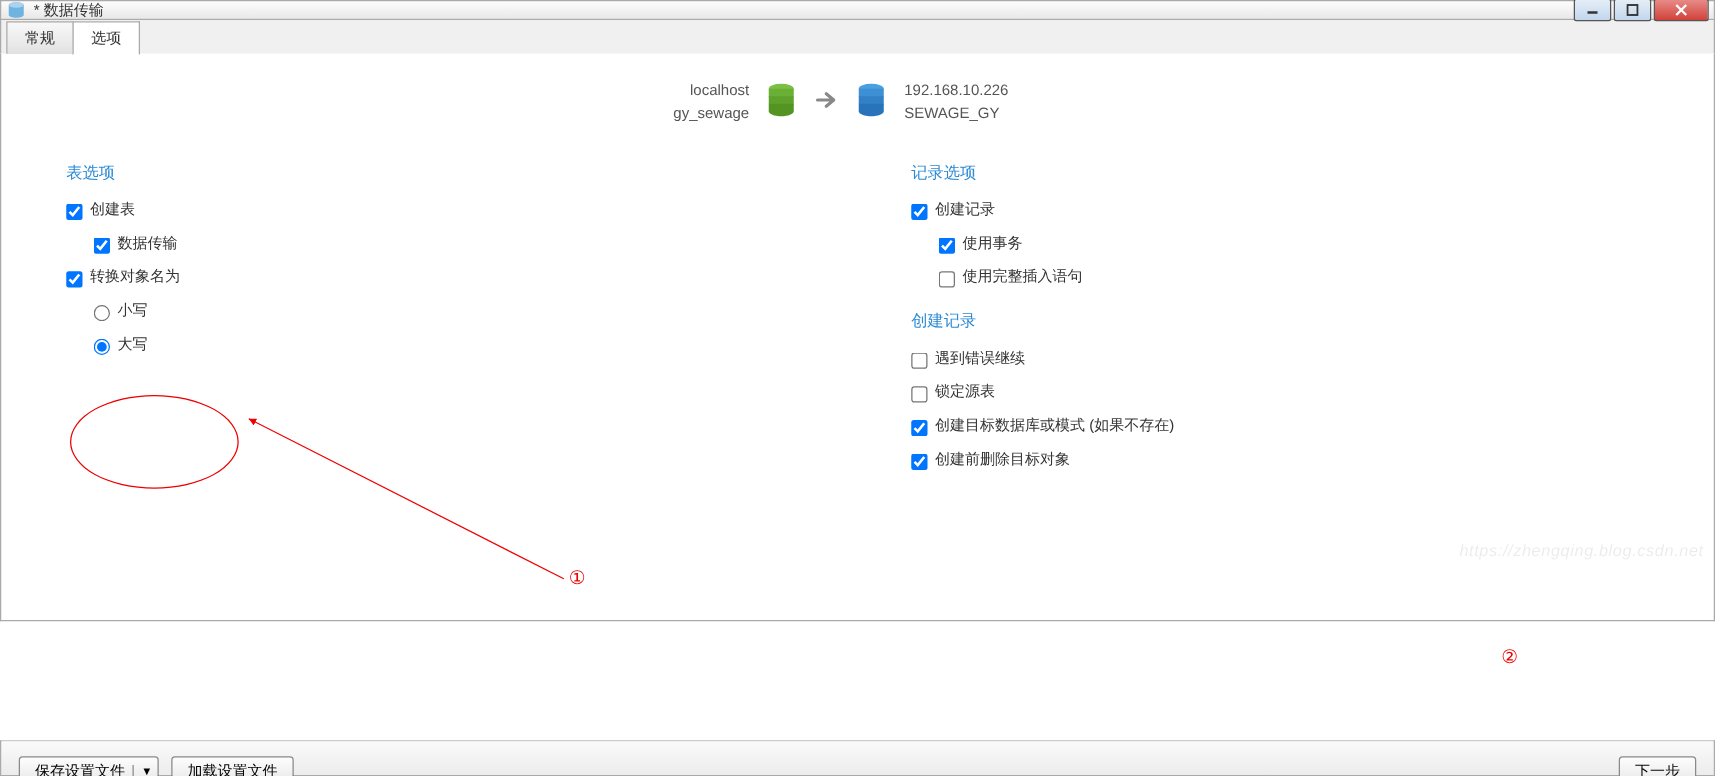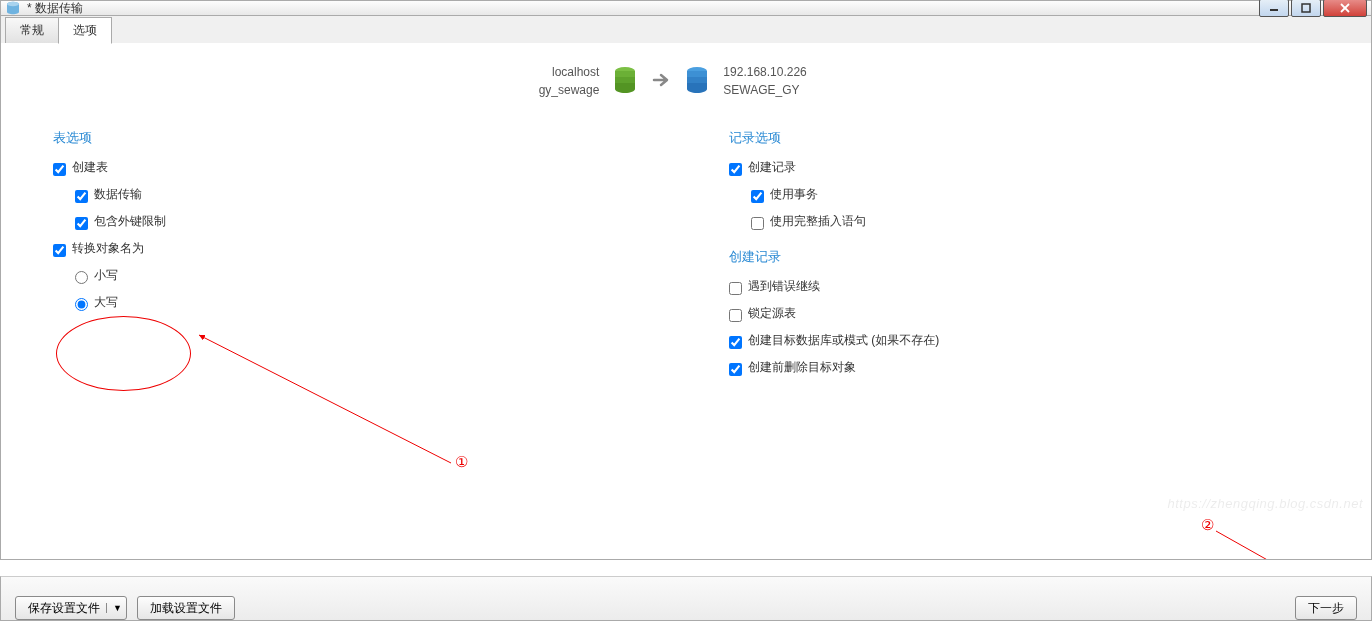--- a/index.html
+++ b/index.html
@@ -11,21 +11,21 @@
 .titlebar .title { flex: 1; }
 .win-btns { display: flex; gap: 2px; }
 .win-btn { width: 30px; height: 18px; border: 1px solid #555; border-radius: 2px; display: flex; align-items: center; justify-content: center; font-size: 10px; font-family: Arial; }
 .win-btn.min,.win-btn.max { background: linear-gradient(#e5eef7,#c2d6ee); }
 .win-btn.close { background: linear-gradient(#e78b87,#d1423a); color: #fff; width: 44px; }
 
 .tabs-bar { height: 27px; background: #f0f0f0; border-left: 1px solid #aaa; border-right: 1px solid #aaa; display: flex; align-items: center; padding-left: 4px; }
 .tab { padding: 4px 14px; border: 1px solid #aaa; background: linear-gradient(#f8f8f8,#e2e2e2); font-size: 12px; cursor: pointer; margin-right: -1px; position: relative; top: 1px; }
 .tab.active { background: #fff; border-bottom: 1px solid #fff; z-index: 2; }
 
-.content { border: 1px solid #aaa; border-top: none; height: 517px; position: relative; background: #fff; }
+.content { border: 1px solid #aaa; border-top: none; height: 454px; position: relative; background: #fff; }
 
 .transfer-header { display: flex; justify-content: center; align-items: center; gap: 14px; padding: 20px 0 30px 0; }
 .transfer-col { text-align: right; font-size: 12px; line-height: 18px; color: #555; }
 .transfer-col.left { text-align: right; }
 .transfer-col.right { text-align: left; min-width: 110px; }
 .db-icon { width: 24px; }
 .db-icon svg { width: 24px; height: 28px; }
 .arrow-icon svg { width: 20px; height: 20px; }
 
 .options-row { display: flex; padding: 0 52px; }
@@ -35,21 +35,21 @@
 .opt-item { display: flex; align-items: flex-end; margin-bottom: 10px; padding-left: 0; }
 .opt-item.ind1 { padding-left: 22px; }
 .opt-item.ind2 { padding-left: 22px; }
 .opt-item input { margin-right: 6px; }
 .opt-item label { cursor: pointer; }
 
 .annotation-ellipse { position: absolute; left: 55px; top: 273px; width: 135px; height: 75px; border: 1px solid #e00; border-radius: 50%; pointer-events: none; }
 .anno-svg { position: absolute; left: 0; top: 0; width: 100%; height: 100%; pointer-events: none; }
 .anno-num { position: absolute; font-size: 15px; color: #e00; pointer-events: none; font-family: serif; }
 
-.footer { position: absolute; left: 0; right: 0; bottom: 0; height: 45px; background: linear-gradient(#fafafa,#ececec); border: 1px solid #aaa; border-top: 1px solid #ccc; display: flex; align-items: flex-end; padding: 0 14px; }
+.footer { position: absolute; left: 0; right: 0; bottom: 0; height: 29px; background: linear-gradient(#fafafa,#ececec); border: 1px solid #aaa; border-top: 1px solid #ccc; display: flex; align-items: flex-start; padding: 12px 14px; }
 .footer .spacer { flex: 1; }
 .btn { height: 24px; padding: 0 12px; background: linear-gradient(#fdfdfd,#e6e6e6); border: 1px solid #8a8a8a; border-radius: 3px; font-size: 12px; cursor: pointer; display: inline-flex; align-items: center; }
 .btn.split { padding-right: 4px; }
 .btn .caret { margin-left: 6px; border-left: 1px solid #8a8a8a; padding-left: 6px; font-size: 9px; }
 
 .watermark { position: absolute; right: 8px; bottom: 48px; color: rgba(0,0,0,0.08); font-size: 13px; font-style: italic; letter-spacing: 0.5px; pointer-events: none; }
 </style>
 </head>
 <body>
 
@@ -127,24 +127,20 @@
       <div class="section-title">表选项</div>
 
       <div class="opt-item">
         <input type="checkbox" checked="" style="">
         <label>创建表</label>
       </div>
       <div class="opt-item ind1">
         <input type="checkbox" checked="" style="">
         <label>数据传输</label>
       </div>
-      <div class="opt-item ind1">
-        <input type="checkbox" checked="" style="">
-        <label>包含外键限制</label>
-      </div>
       <div class="opt-item">
         <input type="checkbox" checked="" style="">
         <label>转换对象名为</label>
       </div>
       <div class="opt-item ind2">
         <input type="radio" name="objcase" style="">
         <label>小写</label>
       </div>
       <div class="opt-item ind2">
         <input type="radio" name="objcase" checked="" style="">

